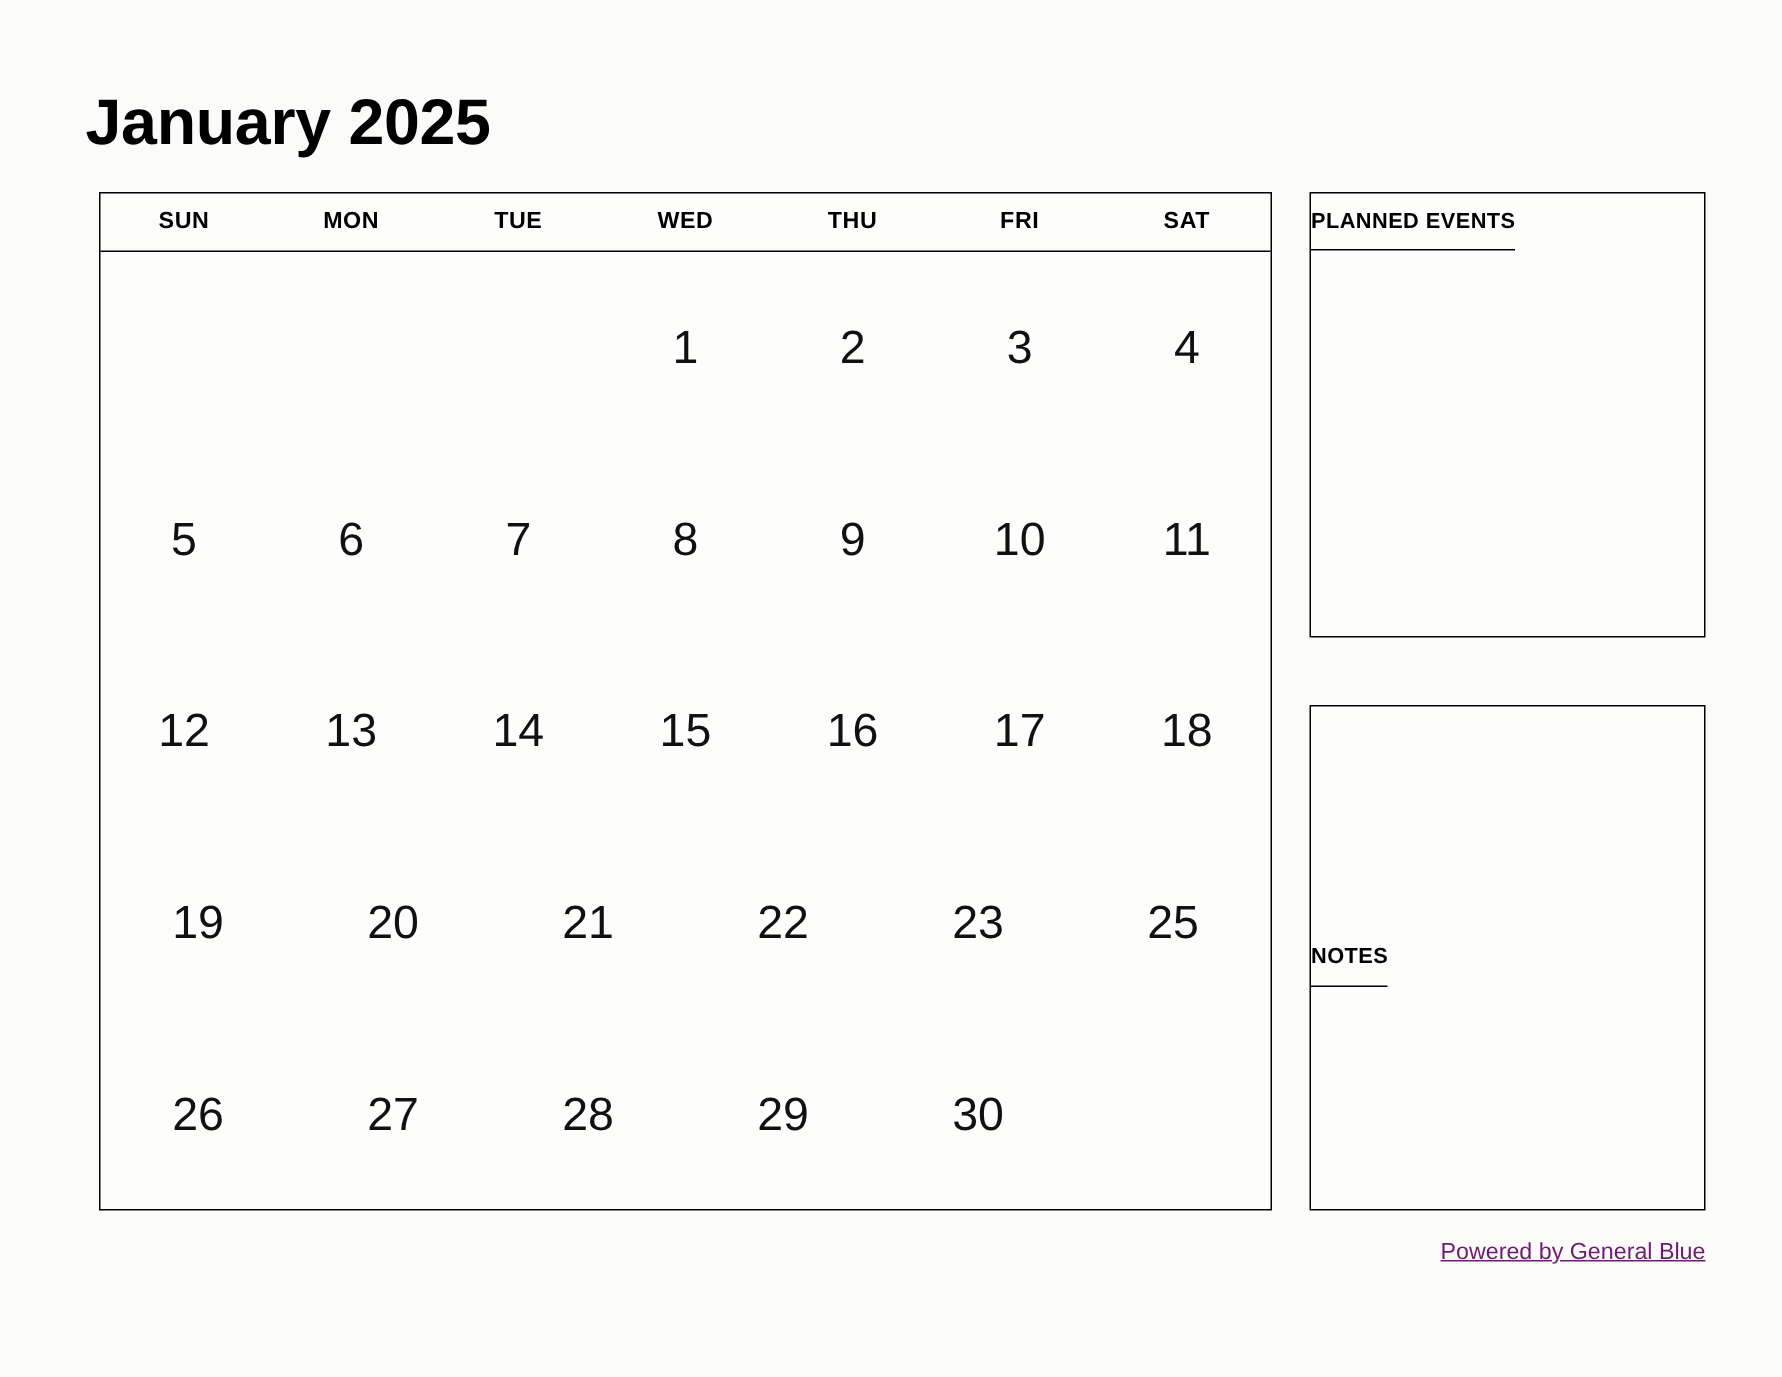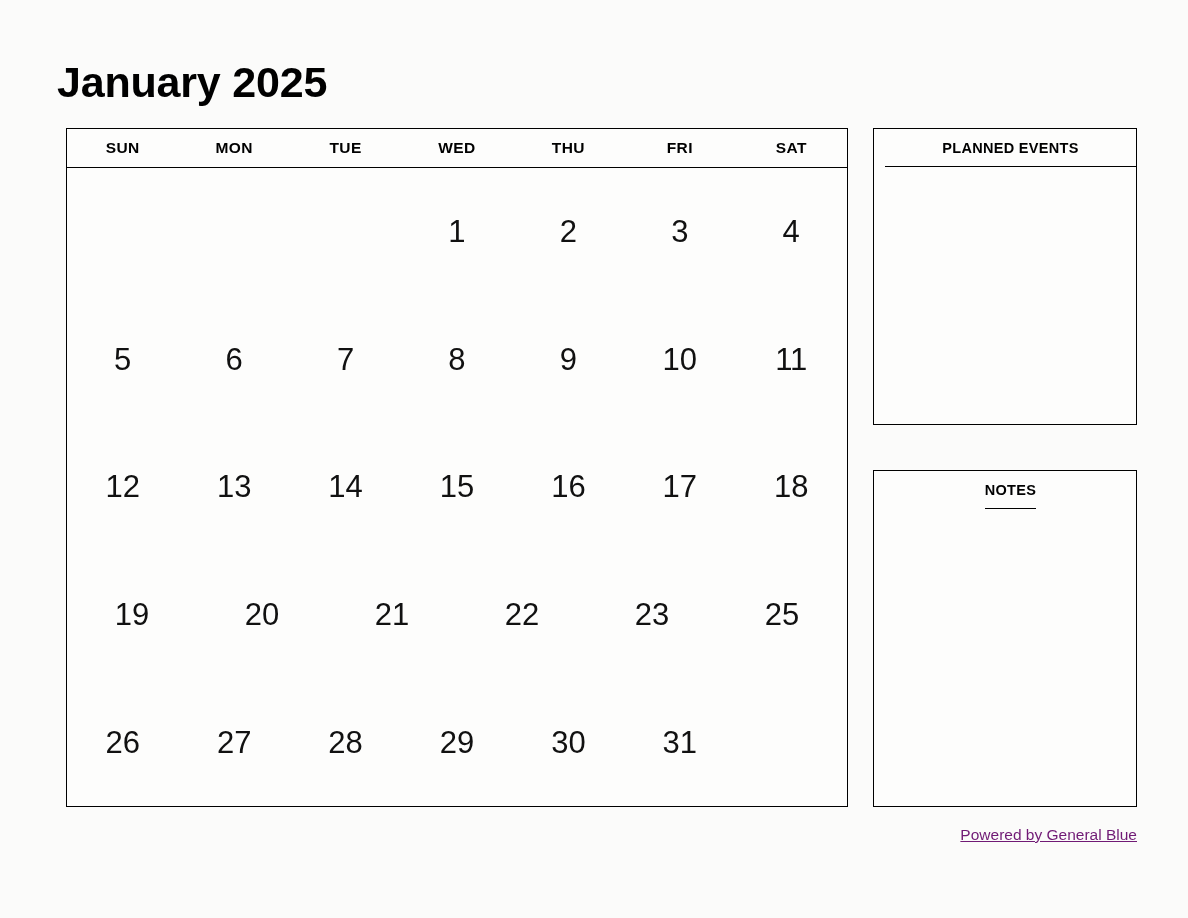--- a/index.html
+++ b/index.html
@@ -86,22 +86,21 @@
 
   
   .panel {
     position: absolute;
     left: 873px;
     width: 264px;
     border: 1.3px solid #000000;
     box-sizing: border-box;
     background: #fdfdfc;
     display: flex;
-    flex-direction: column;
-    padding-left: 11px;
+    flex-direction: row;
   }
   .panel-events {
     top: 128px;
     height: 297px;
   }
   .panel-notes {
     top: 470px;
     height: 337px;
     align-items: center;
   }
@@ -195,21 +194,20 @@
       <div class="day-cell">23</div>
       <div class="day-cell">25</div>
     </div>
 
     <div class="week-row">
       <div class="day-cell">26</div>
       <div class="day-cell">27</div>
       <div class="day-cell">28</div>
       <div class="day-cell">29</div>
       <div class="day-cell">30</div>
-      <div class="day-cell">31</div>
       <div class="day-cell empty"></div>
     </div>
 
   </div>
 </div>
 
 <div class="panel panel-events">
   <div class="panel-header">PLANNED EVENTS</div>
   <div class="panel-body"></div>
 </div>

